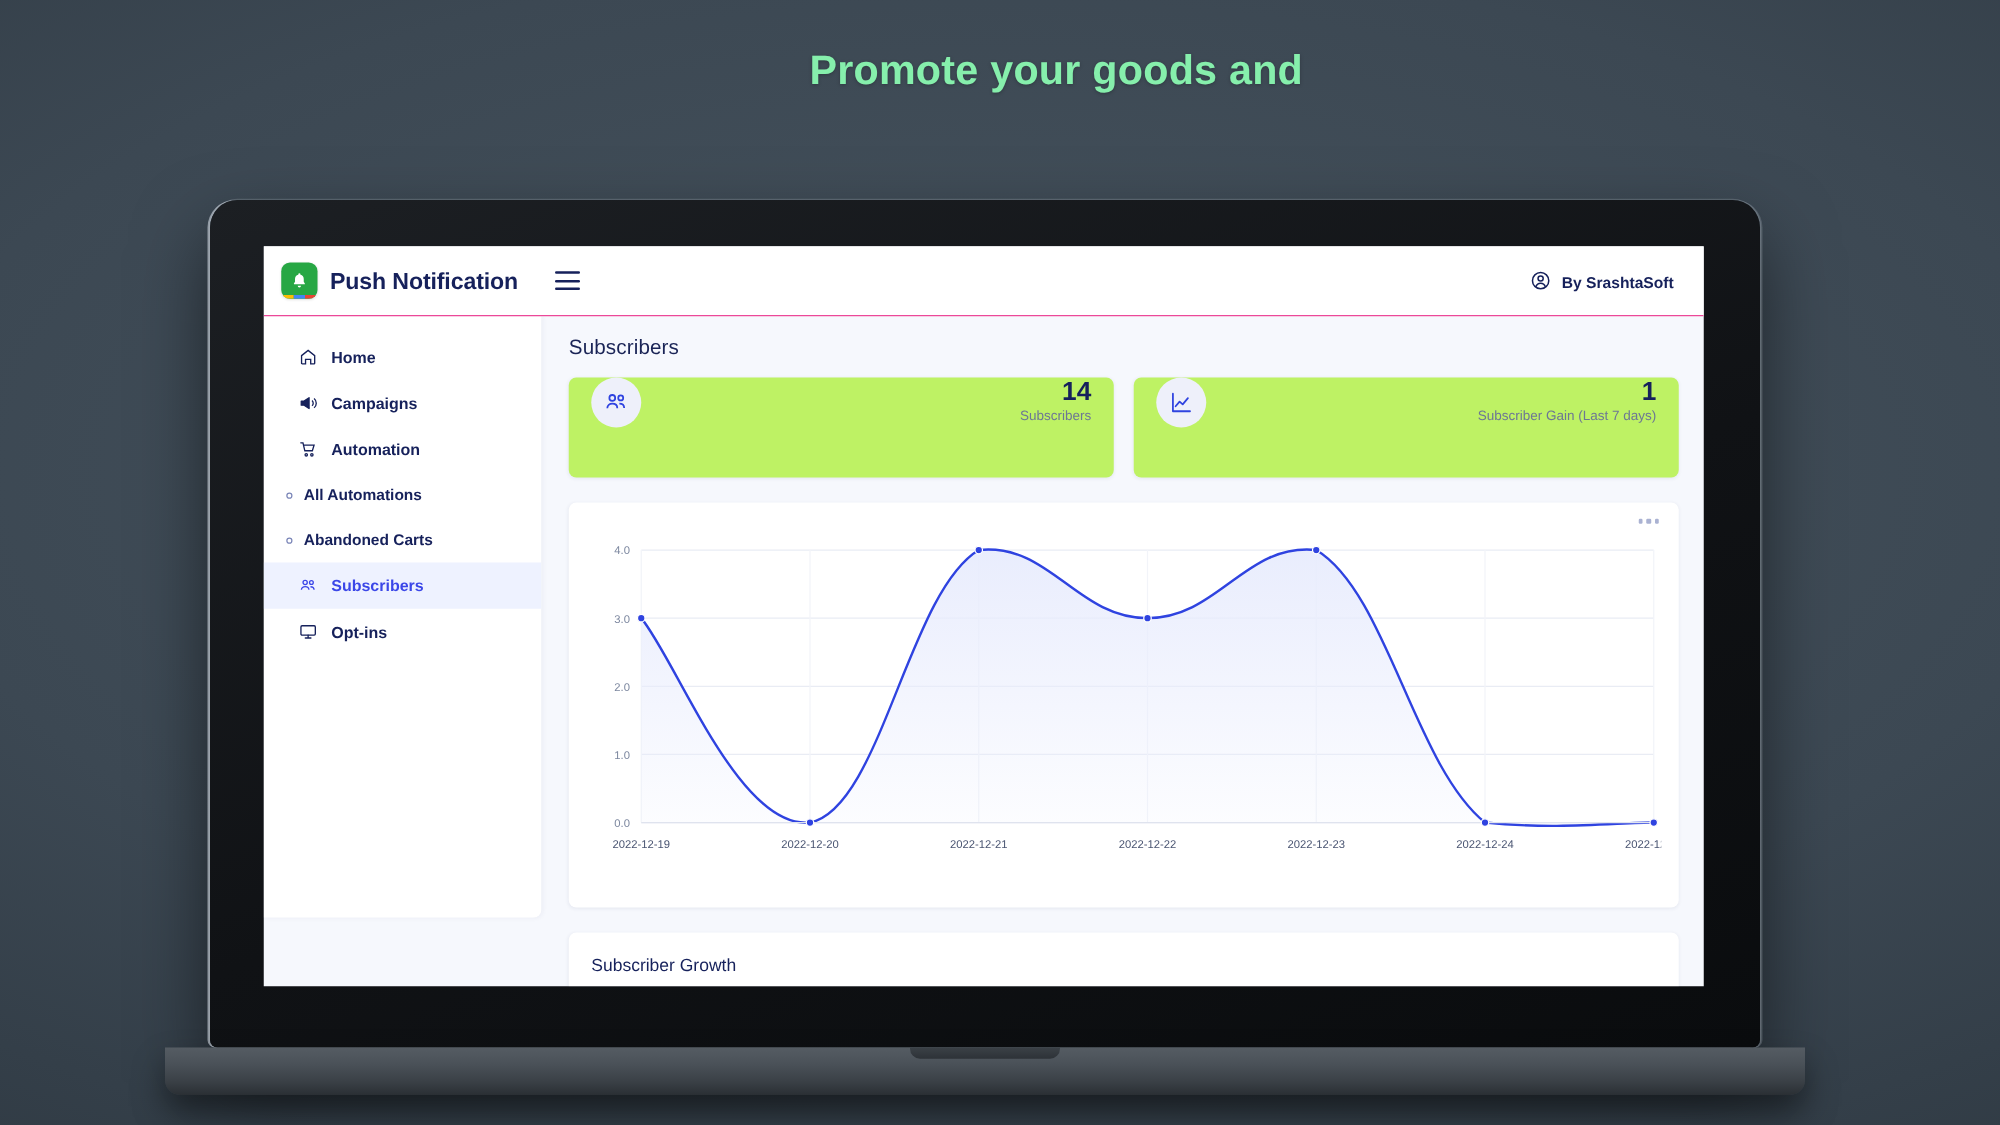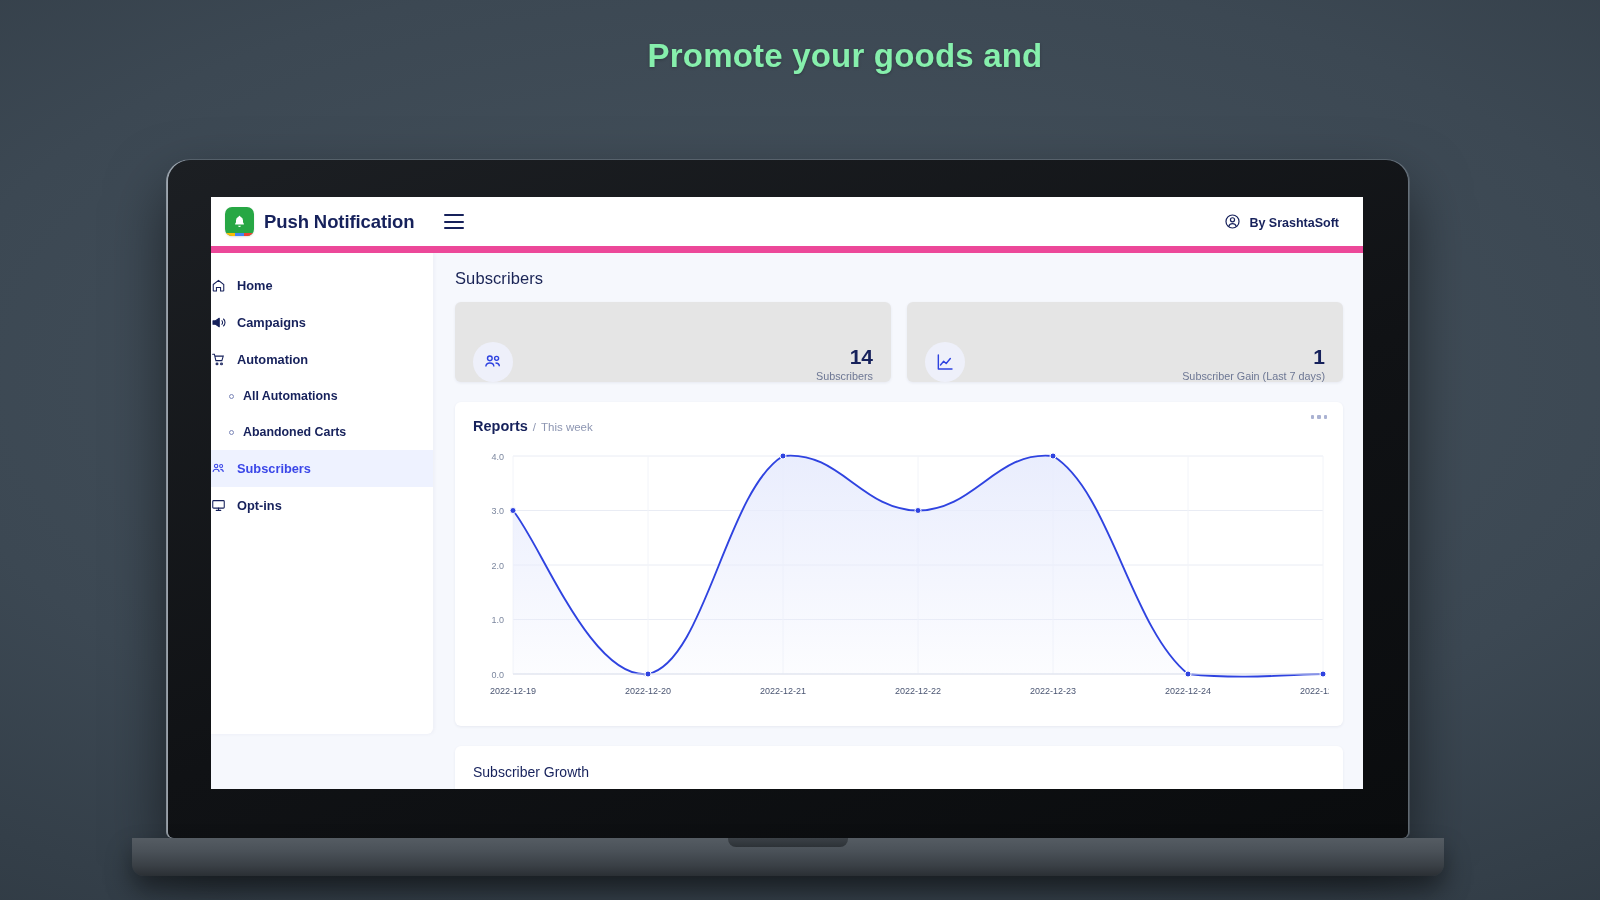--- a/index.html
+++ b/index.html
@@ -90,21 +90,21 @@
   }
 
   
   .topbar {
     position: relative;
     height: 56px;
     background: #ffffff;
     display: flex;
     align-items: center;
     padding: 0 24px 0 14px;
-    border-bottom: 7px solid #ec4899;
+    border-bottom: 1px solid #ec4899;
   }
 
   .brand { display: flex; align-items: center; gap: 10px; }
 
   .logo-tile {
     width: 29px; height: 29px;
     border-radius: 7px;
     background: #27a744;
     position: relative;
     display: flex; align-items: center; justify-content: center;
@@ -155,21 +155,21 @@
     border-radius: 0 0 6px 0;
     box-shadow: 1px 0 4px rgba(30,45,90,0.05);
     flex-shrink: 0;
   }
 
   .nav-item {
     display: flex;
     align-items: center;
     gap: 11px;
     height: 37px;
-    padding: 0 14px 0 0;
+    padding: 0 14px 0 28px;
     color: #16215b;
     font-size: 12.8px;
     font-weight: bold;
     cursor: pointer;
   }
   .nav-item.active {
     background: #eef2ff;
     color: #3b47e8;
   }
   .nav-item .ico { width: 15px; height: 15px; flex-shrink: 0; display: block; }
@@ -201,26 +201,26 @@
     font-size: 16.5px;
     color: #1a2456;
     margin-bottom: 14px;
     letter-spacing: 0.1px;
   }
 
   .stat-row { display: flex; gap: 16px; margin-bottom: 20px; }
 
   .stat-card {
     flex: 1;
-    background: #e5e5e5;
+    background: #bef264;
     border-radius: 6px;
     height: 80px;
     padding: 0 18px;
     display: flex;
-    align-items: flex-end;
+    align-items: flex-start;
     box-shadow: 0 1px 3px rgba(30,45,90,0.07);
   }
 
   .stat-icon {
     width: 40px; height: 40px;
     border-radius: 50%;
     background: #eef0fa;
     display: flex; align-items: center; justify-content: center;
     flex-shrink: 0;
   }
@@ -400,25 +400,20 @@
               </svg>
             </div>
             <div class="stat-text">
               <div class="stat-value">1</div>
               <div class="stat-label">Subscriber Gain (Last 7 days)</div>
             </div>
           </div>
         </div>
 
         <div class="report-card">
-          <div class="report-head">
-            <span class="report-title">Reports</span>
-            <span class="report-sub">/</span>
-            <span class="report-sub">This week</span>
-          </div>
           <div class="kebab">
               <i></i>
               <i></i>
               <i></i>
             </div>
 
           <div class="chart-wrap">
             <svg id="chart-svg" width="856" height="262" viewBox="0 0 856 262">
                 <defs>
                   <linearGradient id="areaGrad" x1="0" y1="0" x2="0" y2="1">

